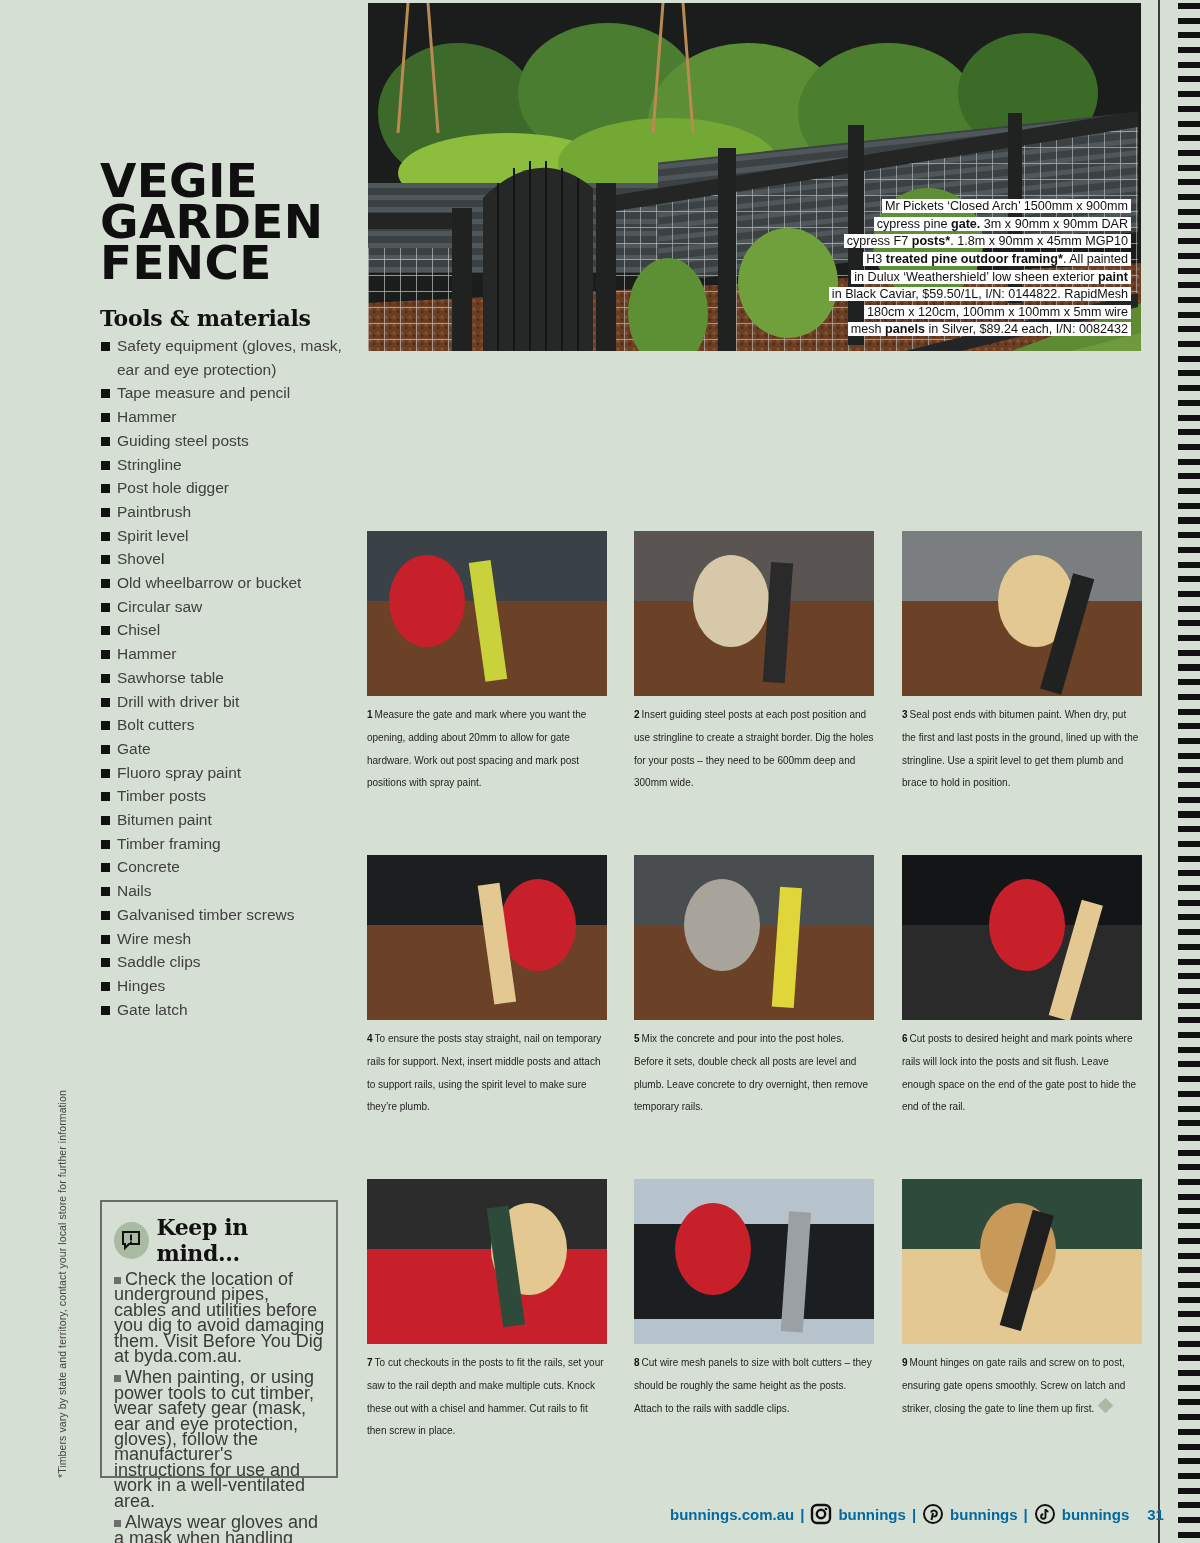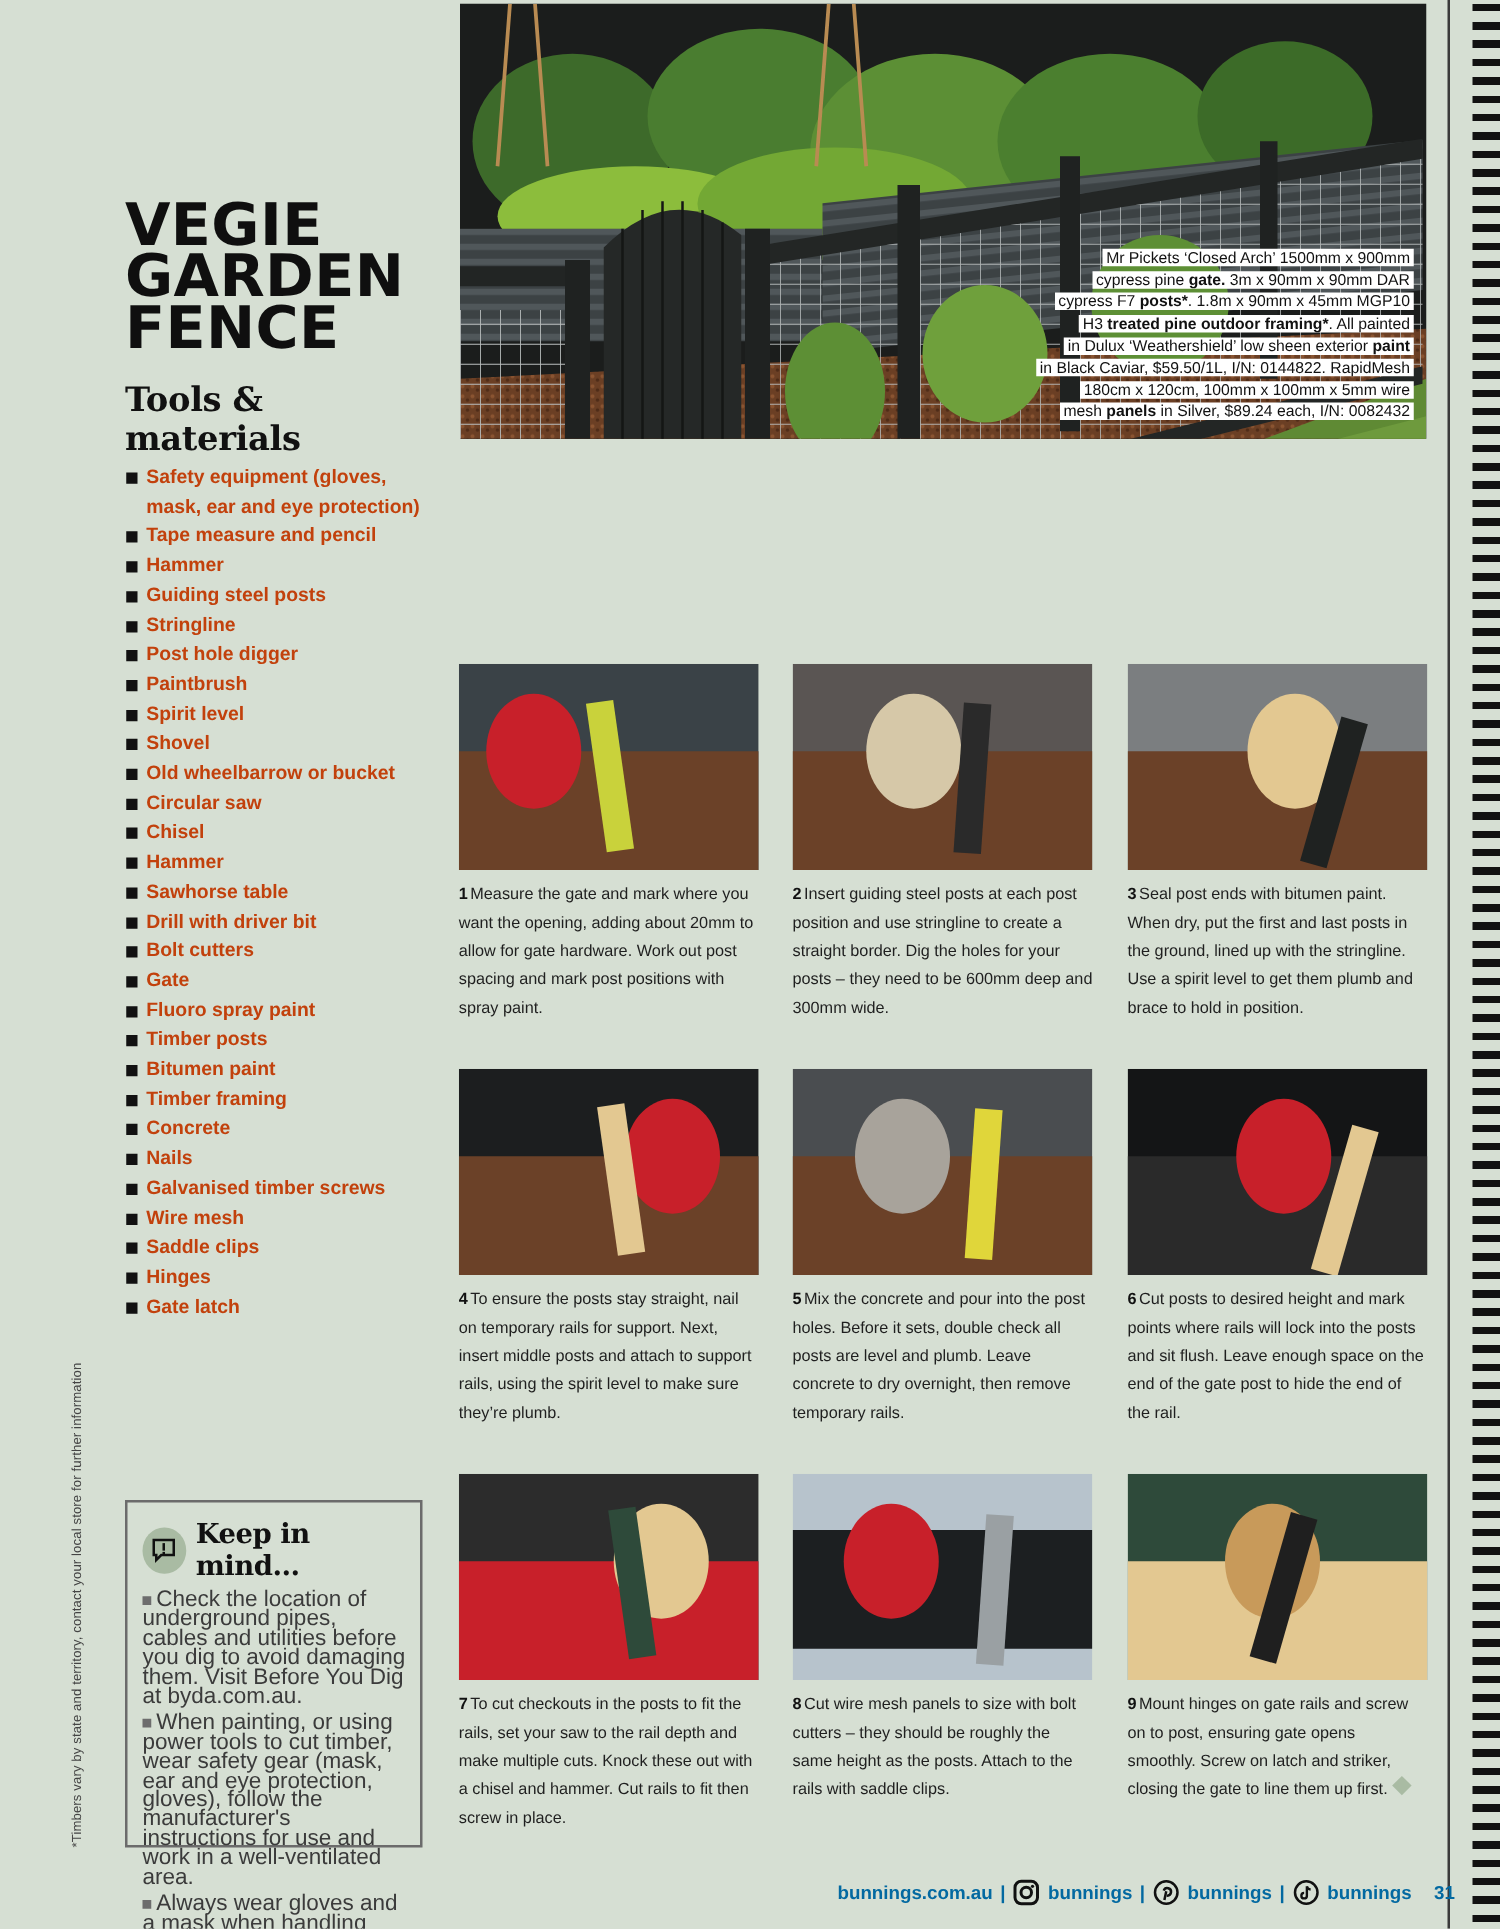--- a/index.html
+++ b/index.html
@@ -29,26 +29,26 @@
   .left-col { position: absolute; left: 100px; top: 160px; width: 245px; }
   .title {
     font-family: "DejaVu Sans", sans-serif; font-weight: 900;
     font-size: 47px; line-height: 41px; letter-spacing: 0.3px; color: #0f0f0f;
   }
   .intro {
     margin-top: 4px; font-size: 18.5px; line-height: 23.5px; color: #222;
   }
   .tools-heading {
     margin-top: 22px; font-family: "DejaVu Serif", serif; font-weight: 700;
-    font-size: 27px; color: #111; letter-spacing: -0.3px;
+    font-size: 22px; color: #111; letter-spacing: -0.3px;
   }
   .tools-list { list-style: none; margin-top: 3px; }
   .tools-list li {
-    position: relative; padding-left: 17px; font-weight: 700;
-    font-size: 15.5px; line-height: 23.7px; color: #c2410c;
+    position: relative; padding-left: 17px; font-weight: 400;
+    font-size: 15.5px; line-height: 23.7px; color: #404040;
   }
   .tools-list li::before {
     content: ""; position: absolute; left: 1px; top: 8px; width: 9px; height: 9px; background: #111;
   }
 
   
   .keep-box {
     position: absolute; left: 100px; top: 1200px; width: 238px; height: 278px;
     border: 2px solid #6b6b6b; padding: 12px 10px 10px 12px; background: #d6dfd3;
   }
@@ -83,21 +83,21 @@
   }
   .hero-caption span.line {
     background: #fff; padding: 0 3px; display: inline;
     box-decoration-break: clone; -webkit-box-decoration-break: clone;
   }
 
   
   .step { position: absolute; width: 240px; }
   .step .photo { width: 240px; height: 165px; overflow: hidden; position: relative; }
   .step .photo svg { display: block; }
-  .step .text { margin-top: 8px; font-size: 13px; line-height: 22.8px; color: #1f1f1f; }
+  .step .text { margin-top: 8px; font-size: 10px; line-height: 22.8px; color: #1f1f1f; }
   .step .num { font-weight: 900; color: #111; margin-right: 2px; }
   .end-diamond {
     display: inline-block; width: 11px; height: 11px; background: #a9bba3; transform: rotate(45deg);
     margin-left: 6px; vertical-align: 1px;
   }
 
   
   .footer {
     position: absolute; top: 1503px; left: 670px; display: flex; align-items: center; gap: 6px;
     font-weight: 700; font-size: 15px; color: #0369a1;

